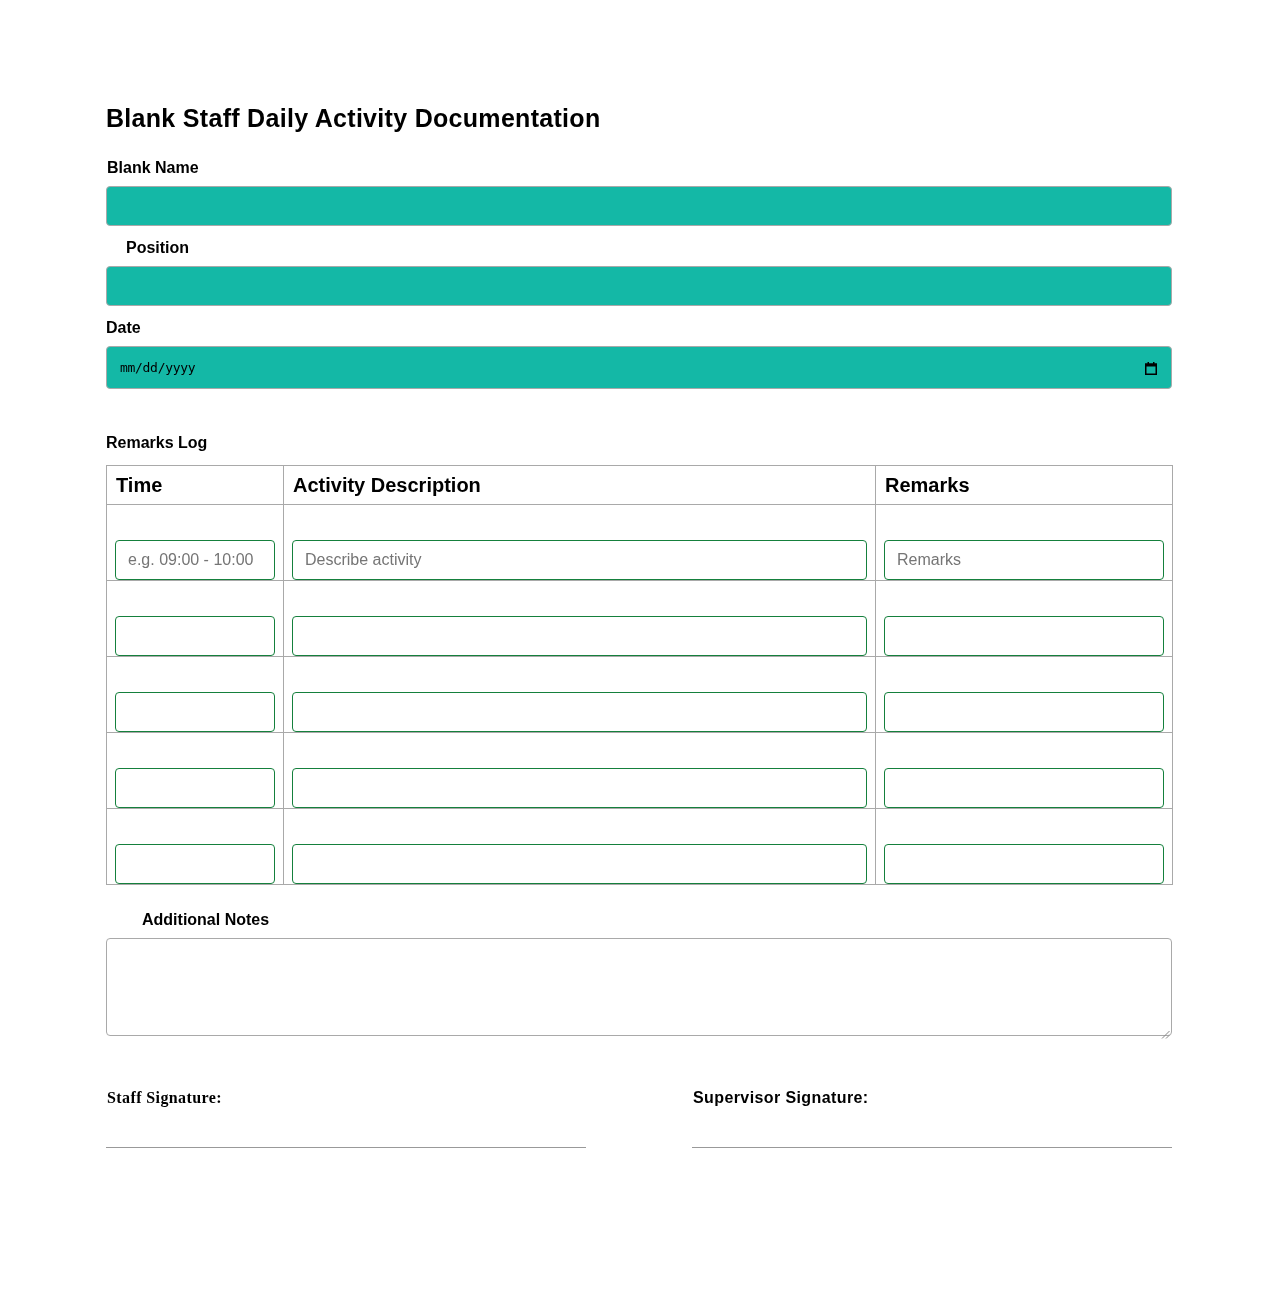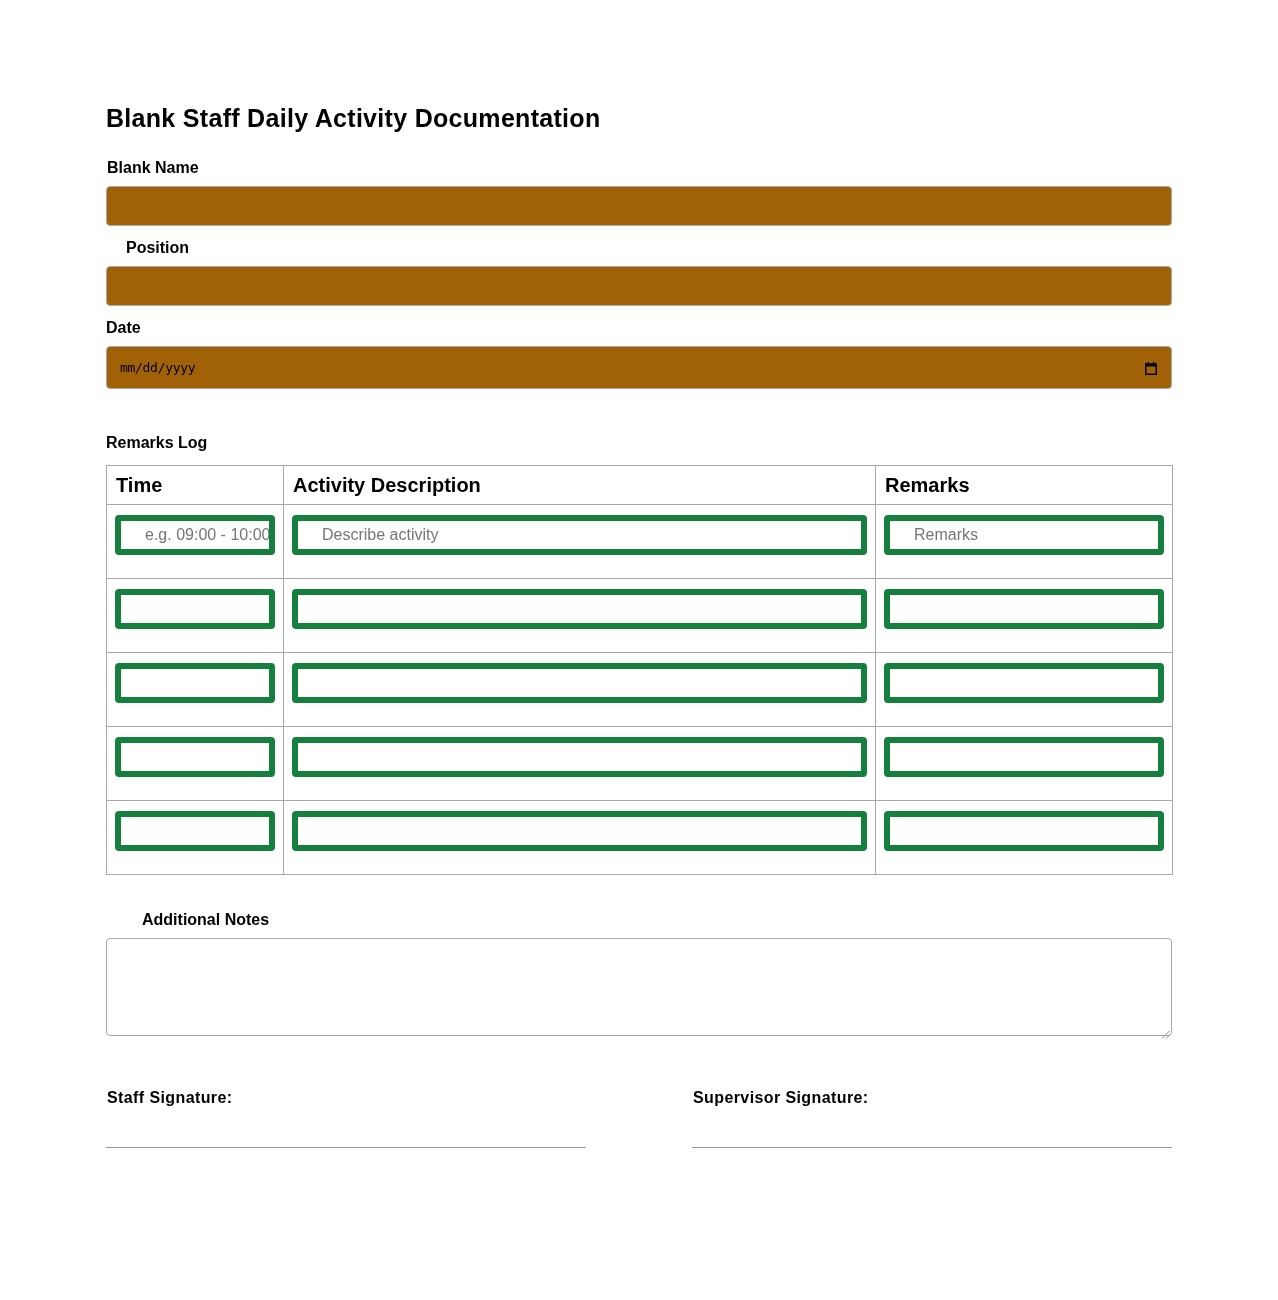--- a/index.html
+++ b/index.html
@@ -39,21 +39,21 @@
       line-height: 20px;
       white-space: nowrap;
     }
     .field {
       position: absolute;
       left: 0;
       width: 1066px;
       box-sizing: border-box;
       border: 1px solid #a9a9a9;
       border-radius: 4px;
-      background: #a16207;
+      background: #14b8a6;
       font-family: "Liberation Sans", sans-serif;
       font-size: 16px;
       padding: 0 12px;
       outline: none;
     }
     .date-field {
       display: flex;
       align-items: center;
       justify-content: space-between;
       padding: 0 14px 0 13px;
@@ -93,31 +93,32 @@
     }
     table.log td {
       height: 74px;
       padding-top: 10px;
       box-sizing: border-box;
     }
     .cell-input {
       width: 100%;
       height: 40px;
       box-sizing: border-box;
-      border: 6px solid #15803d;
+      border: 1px solid #15803d;
       border-radius: 4px;
       font-family: "Liberation Sans", sans-serif;
       font-size: 16px;
-      padding: 0 24px;
+      padding: 0 12px;
       display: flex;
       align-items: center;
       color: #757575;
       background: #fff;
       white-space: nowrap;
       overflow: hidden;
+      margin-top: 25px;
     }
     .notes {
       position: absolute;
       left: 0;
       top: 938px;
       width: 1066px;
       height: 98px;
       box-sizing: border-box;
       border: 1px solid #a9a9a9;
       border-radius: 4px;
@@ -255,21 +256,21 @@
   <div class="notes">
     <span class="resize-grip">
       <svg width="9" height="9" viewBox="0 0 9 9">
         <line x1="8.5" y1="1" x2="1" y2="8.5" stroke="#888" stroke-width="1"></line>
         <line x1="8.5" y1="5" x2="5" y2="8.5" stroke="#888" stroke-width="1"></line>
       </svg>
     </span>
   </div>
 
   <div class="sig" style="left:0;">
-    <div class="sig-label" style="padding-left:1px;">Staff Signature:</div>
+    <div class="sig-label" style="padding-left:1px;font-family:Liberation Serif, serif;">Staff Signature:</div>
     <div class="sig-line"></div>
   </div>
 
   <div class="sig" style="left:586px;">
     <div class="sig-label" style="padding-left:1px;">Supervisor Signature:</div>
     <div class="sig-line"></div>
   </div>
 
 </div>
 

